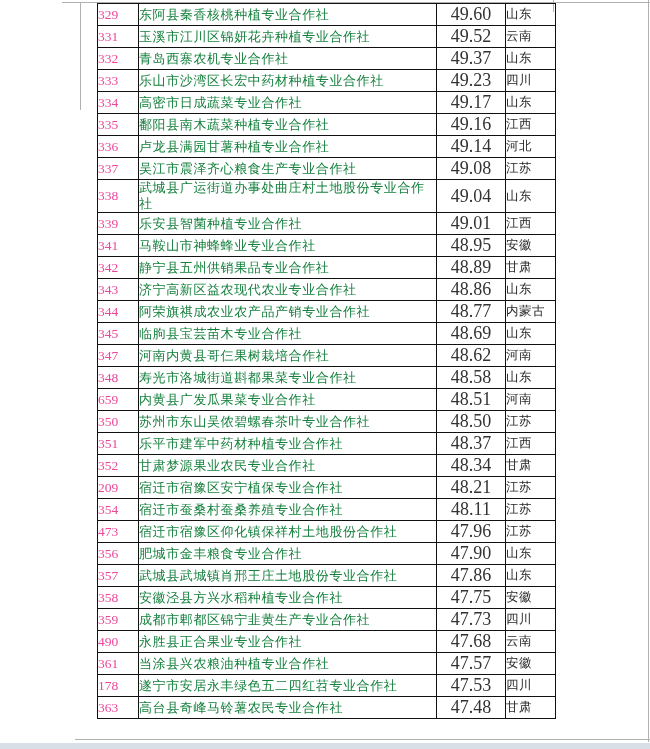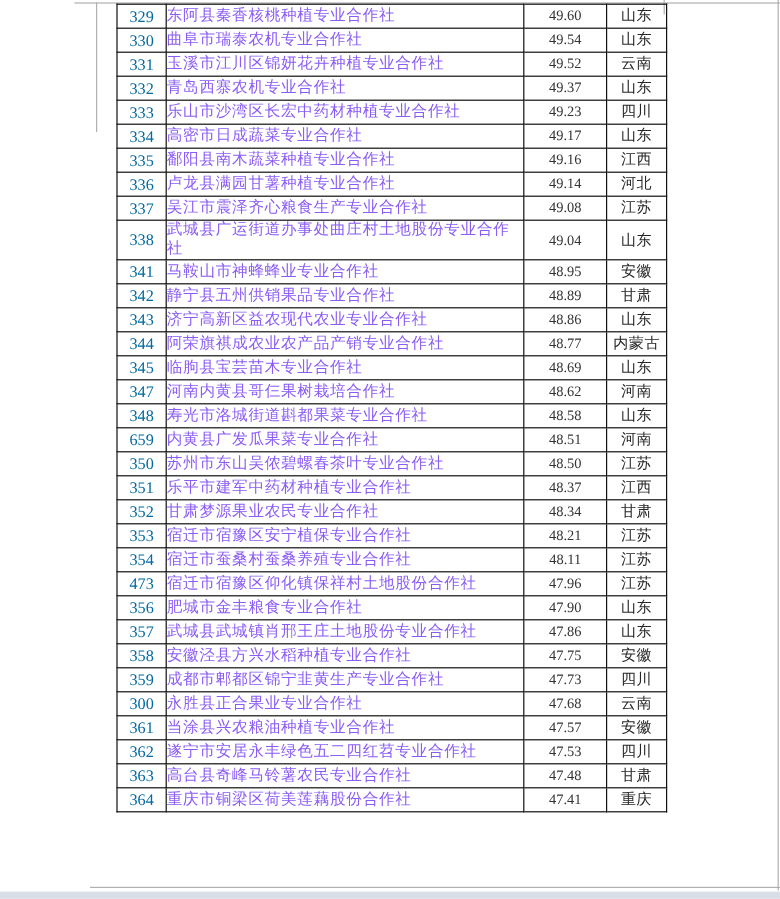--- a/index.html
+++ b/index.html
@@ -28,55 +28,48 @@
     border-collapse:collapse;
     table-layout:fixed;
   }
   #rank-table td{
     border:1.5px solid #111;
     vertical-align:middle;
     padding:0;
     overflow:hidden;
   }
   #rank-table tr{height:20px;}
-  td.c-rank{width:40px;text-align:center;font-size:13.5px;color:#0369a1;}
+  td.c-rank{width:40px;text-align:left;font-size:13.5px;color:#ec4899;}
   td.c-name{
     width:297px;text-align:left;padding:1px 4px 1px 6px;
-    font-size:13px;letter-spacing:0.6px;line-height:16px;color:#8b5cf6;
+    font-size:13px;letter-spacing:0.6px;line-height:16px;color:#15803d;
     word-break:break-all;
-    font-family:Liberation Mono, monospace;
-  }
-  td.c-score{width:68px;text-align:center;font-size:12px;color:#333;}
-  td.c-prov{width:49px;text-align:center;font-size:12.5px;letter-spacing:0.5px;color:#262626;}
+  }
+  td.c-score{width:68px;text-align:center;font-size:18px;color:#333;}
+  td.c-prov{width:49px;font-size:12.5px;letter-spacing:0.5px;color:#262626;}
 </style>
 </head>
 <body>
 
 <div class="hairline" id="top-hairline"></div>
 <div class="hairline" id="margin-mark-left"></div>
 <div class="hairline" id="margin-mark-right"></div>
 <div class="hairline" id="page-right-edge"></div>
 <div class="hairline" id="bottom-hairline"></div>
 <div id="bottom-band"></div>
 
 <table id="rank-table">
   <tbody>
       <tr>
     <td class="c-rank">329</td>
     <td class="c-name">东阿县秦香核桃种植专业合作社</td>
     <td class="c-score">49.60</td>
     <td class="c-prov">山东</td>
   </tr>
       <tr>
-    <td class="c-rank">330</td>
-    <td class="c-name">曲阜市瑞泰农机专业合作社</td>
-    <td class="c-score">49.54</td>
-    <td class="c-prov">山东</td>
-  </tr>
-      <tr>
     <td class="c-rank">331</td>
     <td class="c-name">玉溪市江川区锦妍花卉种植专业合作社</td>
     <td class="c-score">49.52</td>
     <td class="c-prov">云南</td>
   </tr>
       <tr>
     <td class="c-rank">332</td>
     <td class="c-name">青岛西寨农机专业合作社</td>
     <td class="c-score">49.37</td>
     <td class="c-prov">山东</td>
@@ -111,20 +104,26 @@
     <td class="c-score">49.08</td>
     <td class="c-prov">江苏</td>
   </tr>
       <tr>
     <td class="c-rank">338</td>
     <td class="c-name">武城县广运街道办事处曲庄村土地股份专业合作社</td>
     <td class="c-score">49.04</td>
     <td class="c-prov">山东</td>
   </tr>
       <tr>
+    <td class="c-rank">339</td>
+    <td class="c-name">乐安县智菌种植专业合作社</td>
+    <td class="c-score">49.01</td>
+    <td class="c-prov">江西</td>
+  </tr>
+      <tr>
     <td class="c-rank">341</td>
     <td class="c-name">马鞍山市神蜂蜂业专业合作社</td>
     <td class="c-score">48.95</td>
     <td class="c-prov">安徽</td>
   </tr>
       <tr>
     <td class="c-rank">342</td>
     <td class="c-name">静宁县五州供销果品专业合作社</td>
     <td class="c-score">48.89</td>
     <td class="c-prov">甘肃</td>
@@ -177,21 +176,21 @@
     <td class="c-score">48.37</td>
     <td class="c-prov">江西</td>
   </tr>
       <tr>
     <td class="c-rank">352</td>
     <td class="c-name">甘肃梦源果业农民专业合作社</td>
     <td class="c-score">48.34</td>
     <td class="c-prov">甘肃</td>
   </tr>
       <tr>
-    <td class="c-rank">353</td>
+    <td class="c-rank">209</td>
     <td class="c-name">宿迁市宿豫区安宁植保专业合作社</td>
     <td class="c-score">48.21</td>
     <td class="c-prov">江苏</td>
   </tr>
       <tr>
     <td class="c-rank">354</td>
     <td class="c-name">宿迁市蚕桑村蚕桑养殖专业合作社</td>
     <td class="c-score">48.11</td>
     <td class="c-prov">江苏</td>
   </tr>
@@ -219,43 +218,37 @@
     <td class="c-score">47.75</td>
     <td class="c-prov">安徽</td>
   </tr>
       <tr>
     <td class="c-rank">359</td>
     <td class="c-name">成都市郫都区锦宁韭黄生产专业合作社</td>
     <td class="c-score">47.73</td>
     <td class="c-prov">四川</td>
   </tr>
       <tr>
-    <td class="c-rank">300</td>
+    <td class="c-rank">490</td>
     <td class="c-name">永胜县正合果业专业合作社</td>
     <td class="c-score">47.68</td>
     <td class="c-prov">云南</td>
   </tr>
       <tr>
     <td class="c-rank">361</td>
     <td class="c-name">当涂县兴农粮油种植专业合作社</td>
     <td class="c-score">47.57</td>
     <td class="c-prov">安徽</td>
   </tr>
       <tr>
-    <td class="c-rank">362</td>
+    <td class="c-rank">178</td>
     <td class="c-name">遂宁市安居永丰绿色五二四红苕专业合作社</td>
     <td class="c-score">47.53</td>
     <td class="c-prov">四川</td>
   </tr>
       <tr>
     <td class="c-rank">363</td>
     <td class="c-name">高台县奇峰马铃薯农民专业合作社</td>
     <td class="c-score">47.48</td>
     <td class="c-prov">甘肃</td>
   </tr>
-      <tr>
-    <td class="c-rank">364</td>
-    <td class="c-name">重庆市铜梁区荷美莲藕股份合作社</td>
-    <td class="c-score">47.41</td>
-    <td class="c-prov">重庆</td>
-  </tr>
     </tbody>
 </table>
 
 </body></html>

